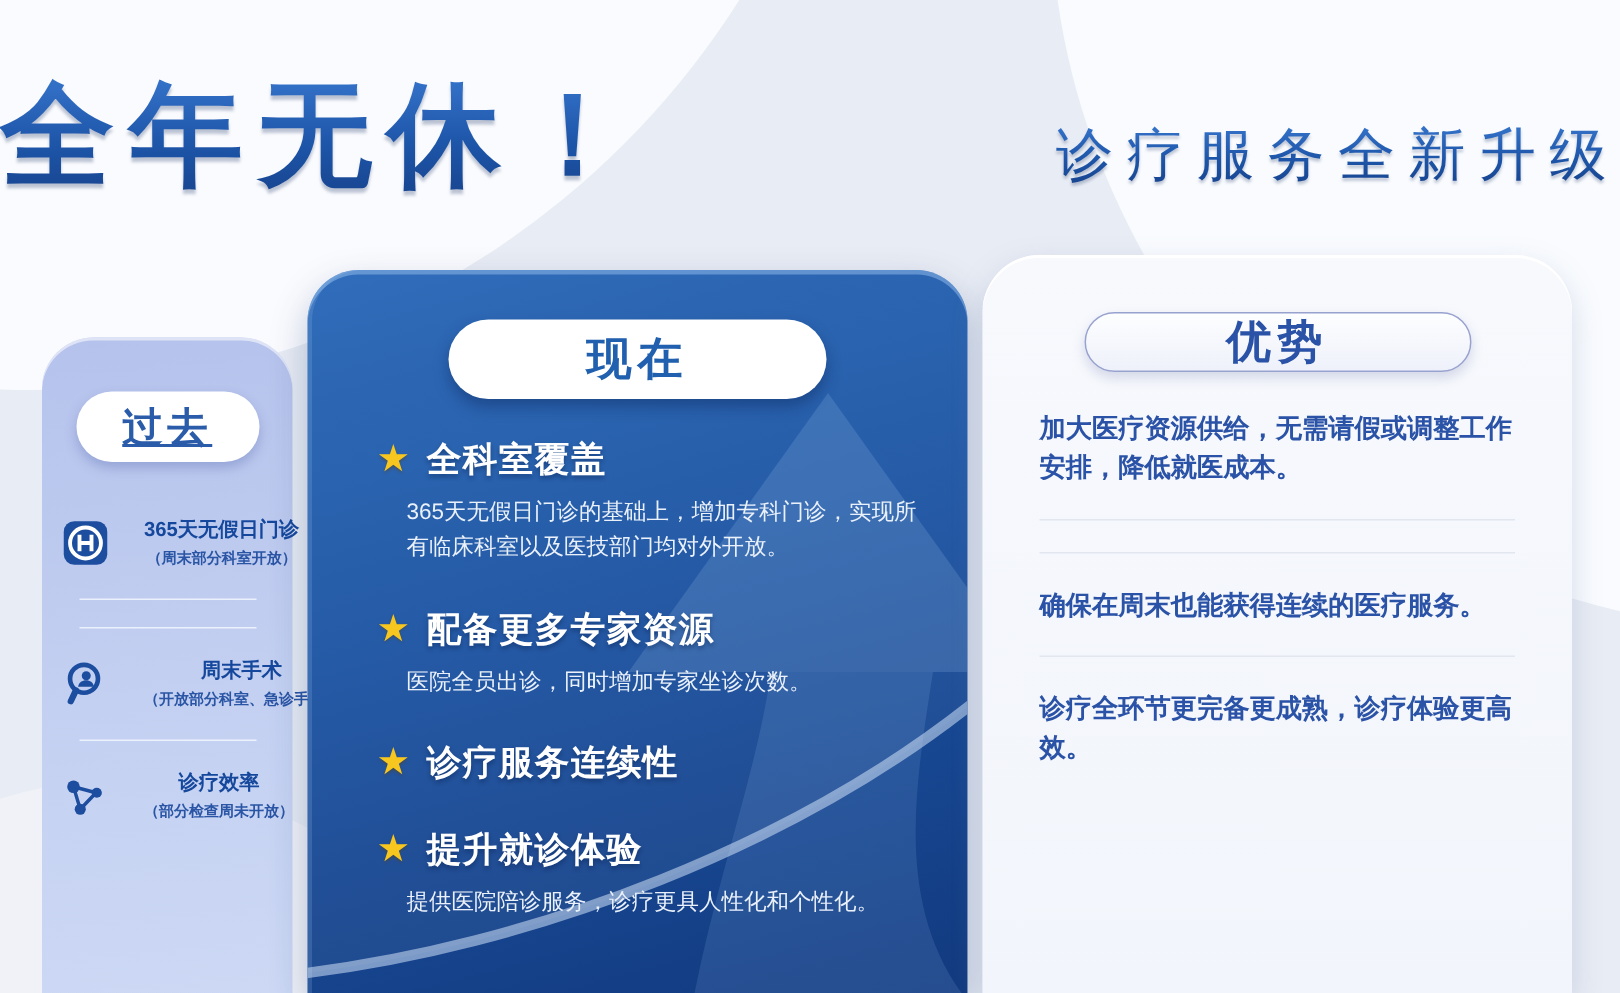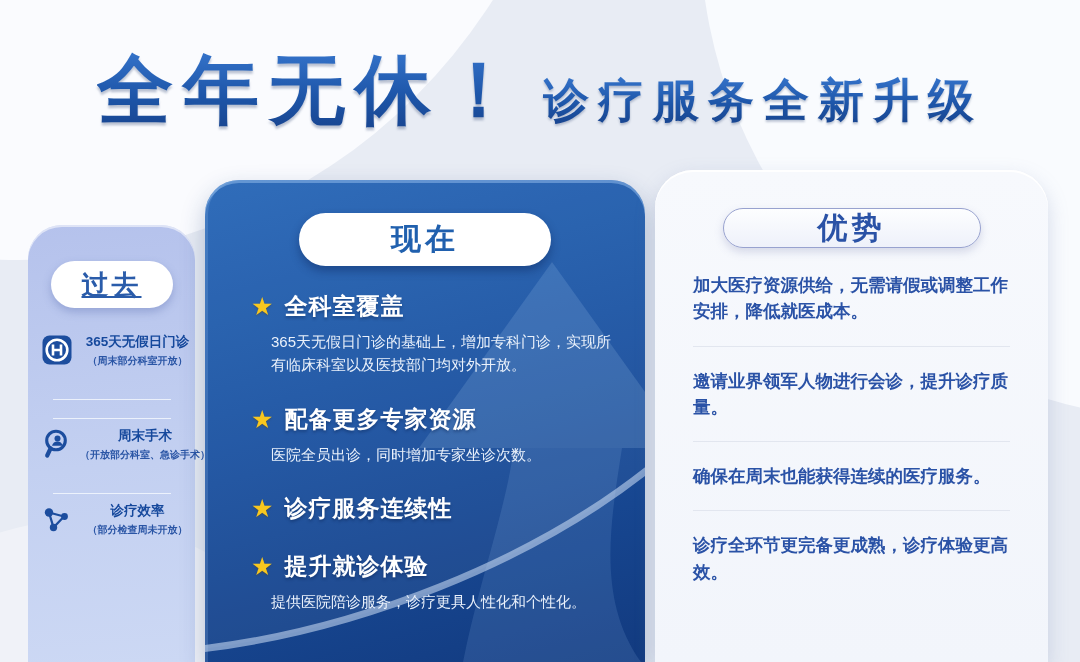--- a/index.html
+++ b/index.html
@@ -12,31 +12,31 @@
   }
   
   .bg-circle { position:absolute; border-radius:50%; }
   .bg-circle.a { left:-540px; top:-860px; width:1120px; height:1120px; background:#fafbfe; }
   .bg-circle.b { left:700px;  top:-560px; width:980px;  height:980px;  background:#f9fbfe; }
   .bg-circle.c { left:-180px; top:520px;  width:520px;  height:520px;  background:rgba(255,255,255,.35); }
 
   
   .title-row {
     position:absolute; left:0; top:40px; width:100%;
-    display:flex; justify-content:center; align-items:baseline; gap:16px;
+    display:flex; justify-content:space-between; align-items:baseline; gap:16px;
     z-index:3; white-space:nowrap;
   }
   .title-main {
     font-size:76px; font-weight:900; letter-spacing:10px;
     background:linear-gradient(180deg,#3a7ad2 0%,#1d55a8 55%,#163f87 100%);
     -webkit-background-clip:text; background-clip:text; color:transparent;
     filter:drop-shadow(0 3px 1px rgba(21,47,96,.28));
   }
   .title-sub {
-    font-size:46px; font-weight:700; letter-spacing:9px;
+    font-size:38px; font-weight:400; letter-spacing:9px;
     background:linear-gradient(180deg,#3a7ad2 0%,#1d55a8 55%,#163f87 100%);
     -webkit-background-clip:text; background-clip:text; color:transparent;
     filter:drop-shadow(0 2px 1px rgba(21,47,96,.28));
   }
 
   
   .pill {
     display:flex; align-items:center; justify-content:center;
     background:#ffffff; border-radius:30px;
     font-weight:900; color:#2a5caa;
@@ -50,21 +50,21 @@
     box-shadow:inset 0 2px 0 rgba(255,255,255,.55);
   }
   .card-past .pill {
     width:122px; height:47px; margin:36px auto 0;
     font-size:27px; letter-spacing:3px;
     box-shadow:0 4px 8px rgba(80,100,170,.35);
     text-decoration:underline;
   }
   .past-list { margin-top:26px; display:flex; flex-direction:column; }
   .past-item {
-    height:56px; display:flex; gap:7px; padding-left:13px;
+    height:56px; display:flex; align-items:center; gap:23px; padding-left:13px;
   }
   .past-item .icn { width:32px; height:32px; flex:0 0 32px; display:flex; align-items:center; }
   .past-item .txt { flex:1; display:flex; flex-direction:column; align-items:center; }
   .past-item .t { font-size:13.5px; font-weight:800; color:#15489c; line-height:1.25; white-space:nowrap; }
   .past-item .s { font-size:10px; font-weight:600; color:#2a55a5; margin-top:3px; white-space:nowrap; }
   .past-divider { width:118px; height:1px; margin:9px auto; background:rgba(250,252,255,.75); }
 
   
   .card-now {
     position:absolute; left:205px; top:180px; width:440px; height:482px;
@@ -220,19 +220,18 @@
 
     </div>
   </div>
 </div>
 
 <div class="card-adv">
   <div class="pill">优势</div>
   <div class="adv-list">
     <div class="adv-item">加大医疗资源供给，无需请假或调整工作安排，降低就医成本。</div>
     <div class="adv-divider"></div>
-    <div class="adv-item">邀请业界领军人物进行会诊，提升诊疗质量。</div>
     <div class="adv-divider"></div>
     <div class="adv-item">确保在周末也能获得连续的医疗服务。</div>
     <div class="adv-divider"></div>
     <div class="adv-item">诊疗全环节更完备更成熟，诊疗体验更高效。</div>
   </div>
 </div>
 
 </body></html>

